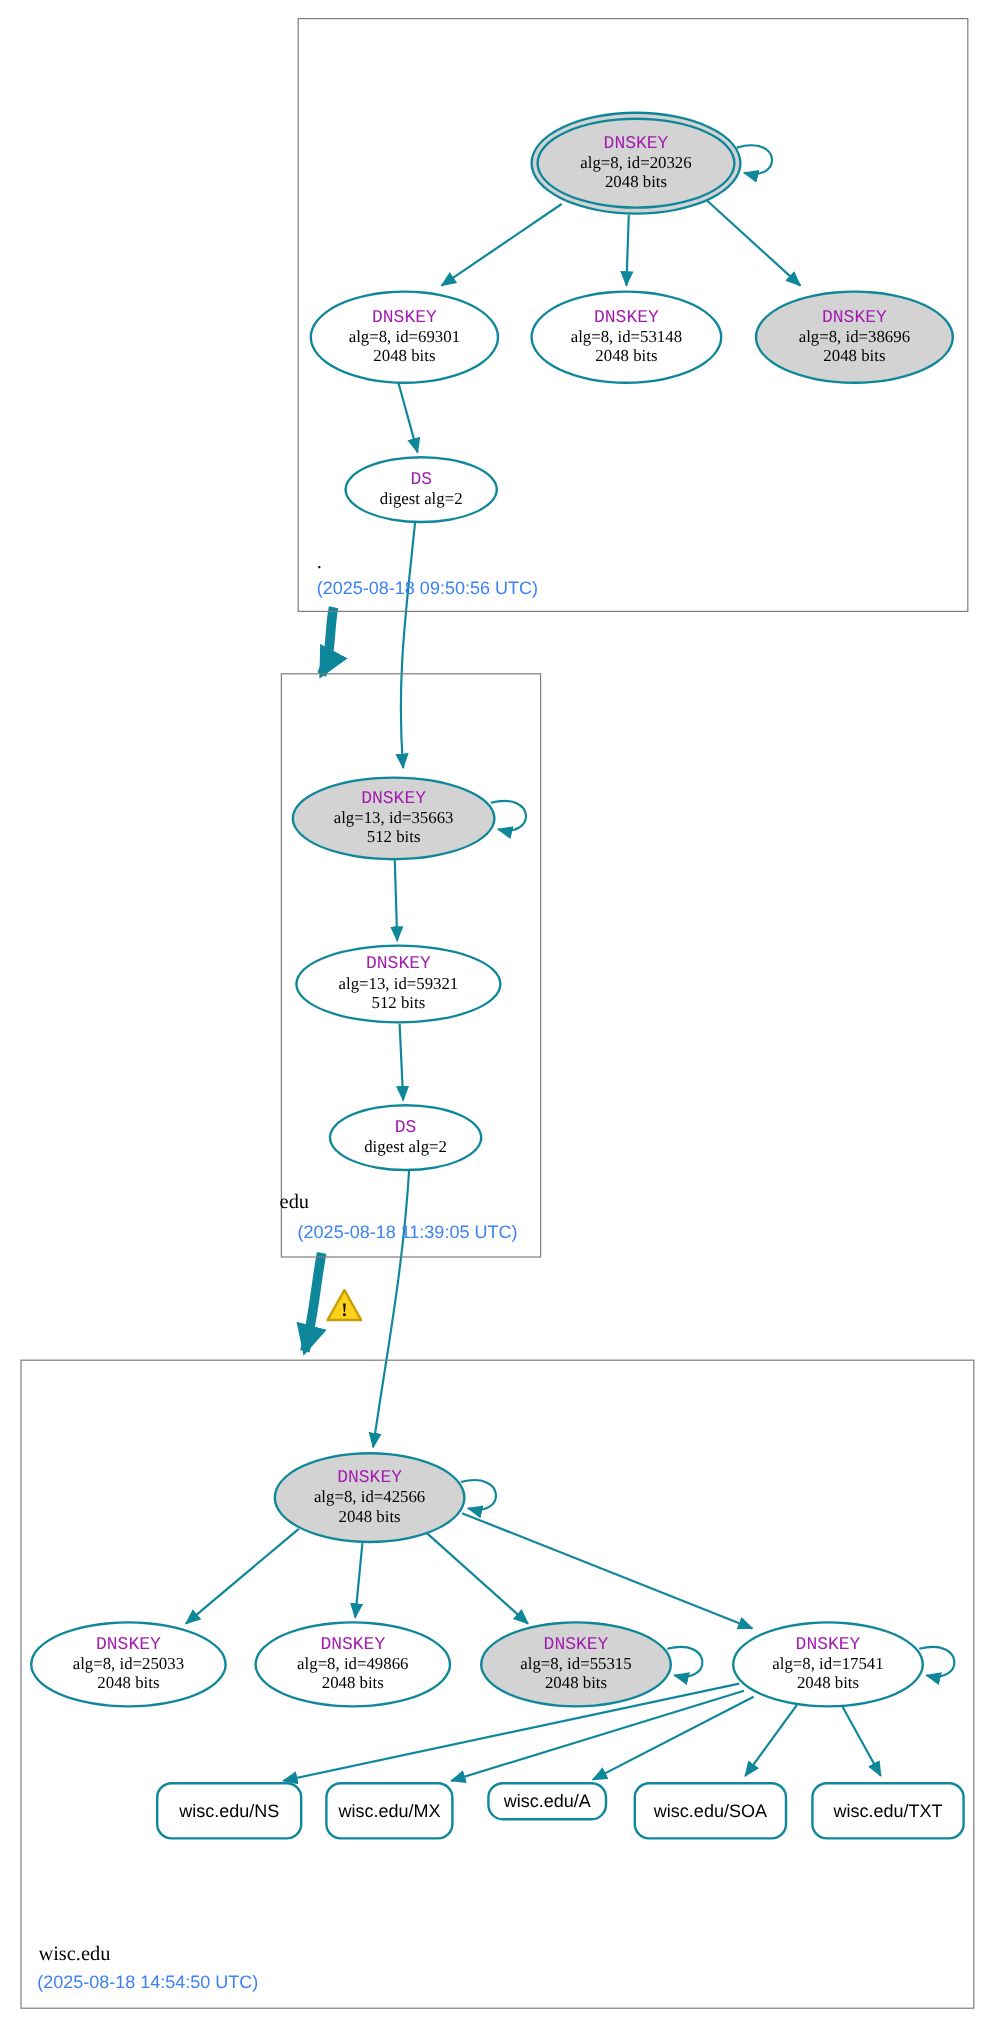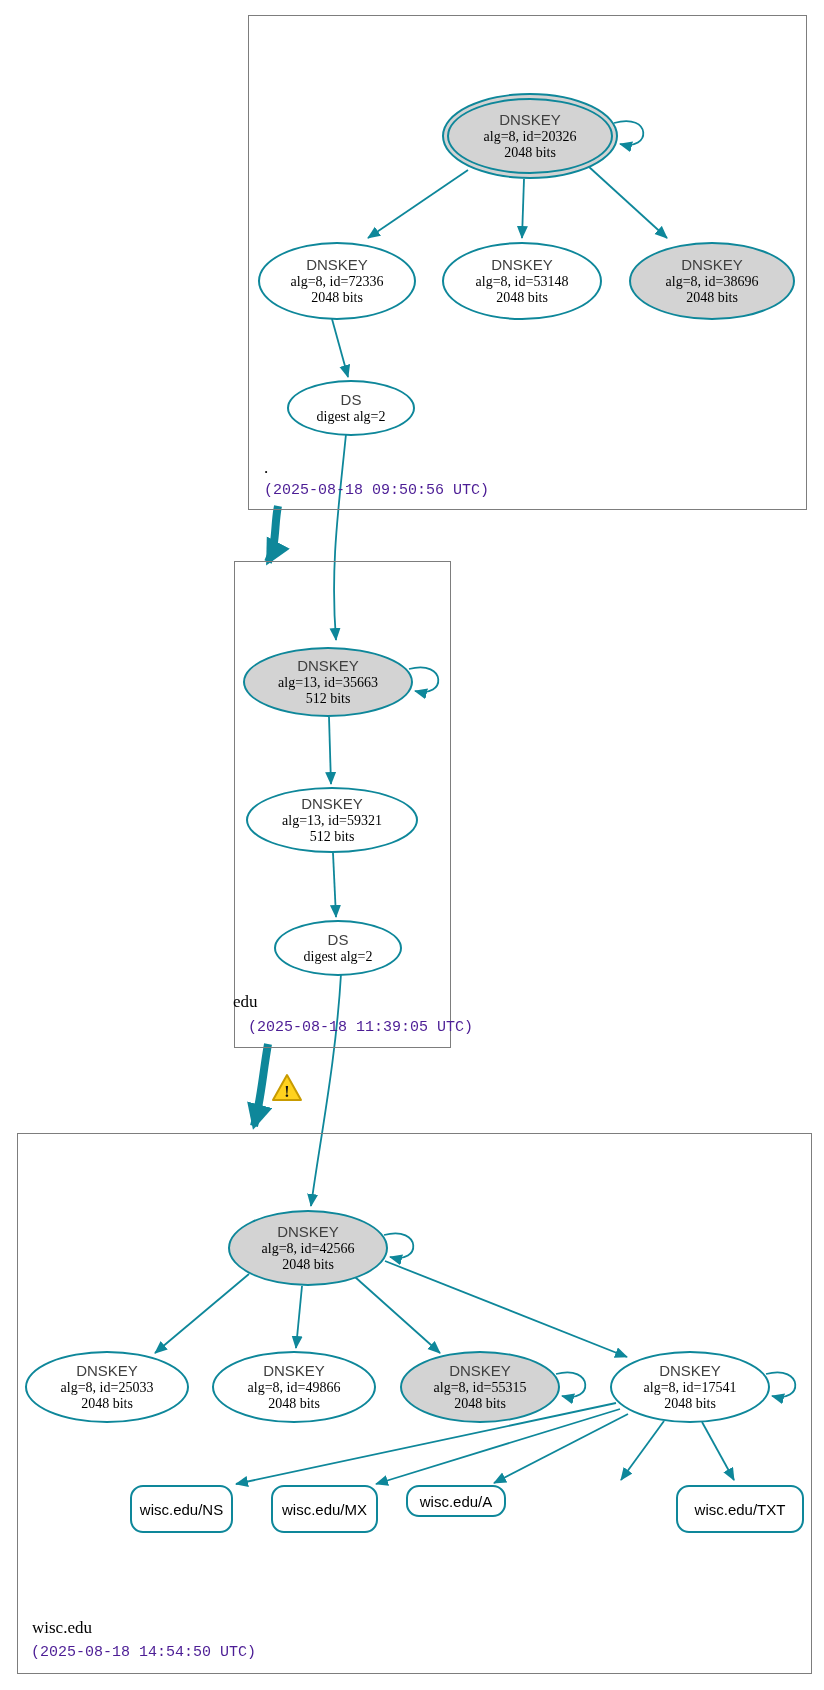--- a/index.html
+++ b/index.html
@@ -1,27 +1,27 @@
 <!DOCTYPE html>
 <html><head>
 <meta charset="utf-8">
 <style>
   html,body{margin:0;padding:0;background:#fff;}
   .canvas{position:relative;width:824px;height:1690px;background:#fff;overflow:hidden;
           font-family:"Liberation Serif",serif;color:#111;}
   .edge-layer{position:absolute;left:0;top:0;z-index:1;}
   .zone-box{position:absolute;border:1px solid #7d7d7d;background:transparent;z-index:2;}
   .zone-label{position:absolute;font-family:"Liberation Serif",serif;font-size:17px;color:#000;z-index:3;}
-  .zone-ts{position:absolute;font-family:Liberation Mono, monospace;font-size:15px;color:#4c1d95;z-index:3;}
+  .zone-ts{position:absolute;font-family:Liberation Sans, sans-serif;font-size:15px;color:#3b82f6;z-index:3;}
   .node{position:absolute;z-index:3;box-sizing:border-box;border:2px solid #0e879a;border-radius:50%;
         background:#fff;display:flex;flex-direction:column;align-items:center;justify-content:center;
         text-align:center;line-height:1.15;}
   .node.gray{background:#d3d3d3;}
   .ring{position:absolute;inset:3px;border:2px solid #0e879a;border-radius:50%;pointer-events:none;}
-  .nt{font-family:Liberation Sans, sans-serif;font-size:15px;color:#404040;}
+  .nt{font-family:Liberation Mono, monospace;font-size:15px;color:#a21caf;}
   .nd{font-family:"Liberation Serif",serif;font-size:14px;color:#000;}
   .rrset{position:absolute;z-index:3;box-sizing:border-box;border:2px solid #0e879a;border-radius:13px;
          background:#fff;display:flex;align-items:center;justify-content:center;
          font-family:"Liberation Sans",sans-serif;font-size:15px;color:#000;}
   .warn{position:absolute;z-index:4;}
 </style>
 </head>
 <body>
 
 <div class="canvas">
@@ -80,21 +80,21 @@
   <span class="zone-ts" style="left:31px;top:1644px;">(2025-08-18 14:54:50 UTC)</span>
 
   <div class="node gray" style="left:442px;top:93px;width:176px;height:86px;">
     <div class="ring"></div>
     <div class="nt">DNSKEY</div>
     <div class="nd">alg=8, id=20326</div>
     <div class="nd">2048 bits</div>
   </div>
   <div class="node" style="left:258px;top:242px;width:158px;height:78px;">
     <div class="nt">DNSKEY</div>
-    <div class="nd">alg=8, id=72336</div>
+    <div class="nd">alg=8, id=69301</div>
     <div class="nd">2048 bits</div>
   </div>
   <div class="node" style="left:442px;top:242px;width:160px;height:78px;">
     <div class="nt">DNSKEY</div>
     <div class="nd">alg=8, id=53148</div>
     <div class="nd">2048 bits</div>
   </div>
   <div class="node gray" style="left:629px;top:242px;width:166px;height:78px;">
     <div class="nt">DNSKEY</div>
     <div class="nd">alg=8, id=38696</div>
@@ -144,26 +144,29 @@
     <div class="nt">DNSKEY</div>
     <div class="nd">alg=8, id=55315</div>
     <div class="nd">2048 bits</div>
   </div>
   <div class="node" style="left:610px;top:1351px;width:160px;height:72px;">
     <div class="nt">DNSKEY</div>
     <div class="nd">alg=8, id=17541</div>
     <div class="nd">2048 bits</div>
   </div>
 
-  <div class="rrset" style="left:130px;top:1485px;width:103px;height:48px;">
+  <div class="rrset" style="left:130px;top:1485px;width:122px;height:48px;">
     <span>wisc.edu/NS</span>
   </div>
   <div class="rrset" style="left:271px;top:1485px;width:107px;height:48px;text-align:right;">
     <span>wisc.edu/MX</span>
   </div>
   <div class="rrset" style="left:406px;top:1485px;width:100px;height:32px;">
     <span>wisc.edu/A</span>
   </div>
+  <div class="rrset" style="left:528px;top:1485px;width:128px;height:48px;">
+    <span>wisc.edu/SOA</span>
+  </div>
   <div class="rrset" style="left:676px;top:1485px;width:128px;height:48px;">
     <span>wisc.edu/TXT</span>
   </div>
 
 </div>
 
 </body></html>

